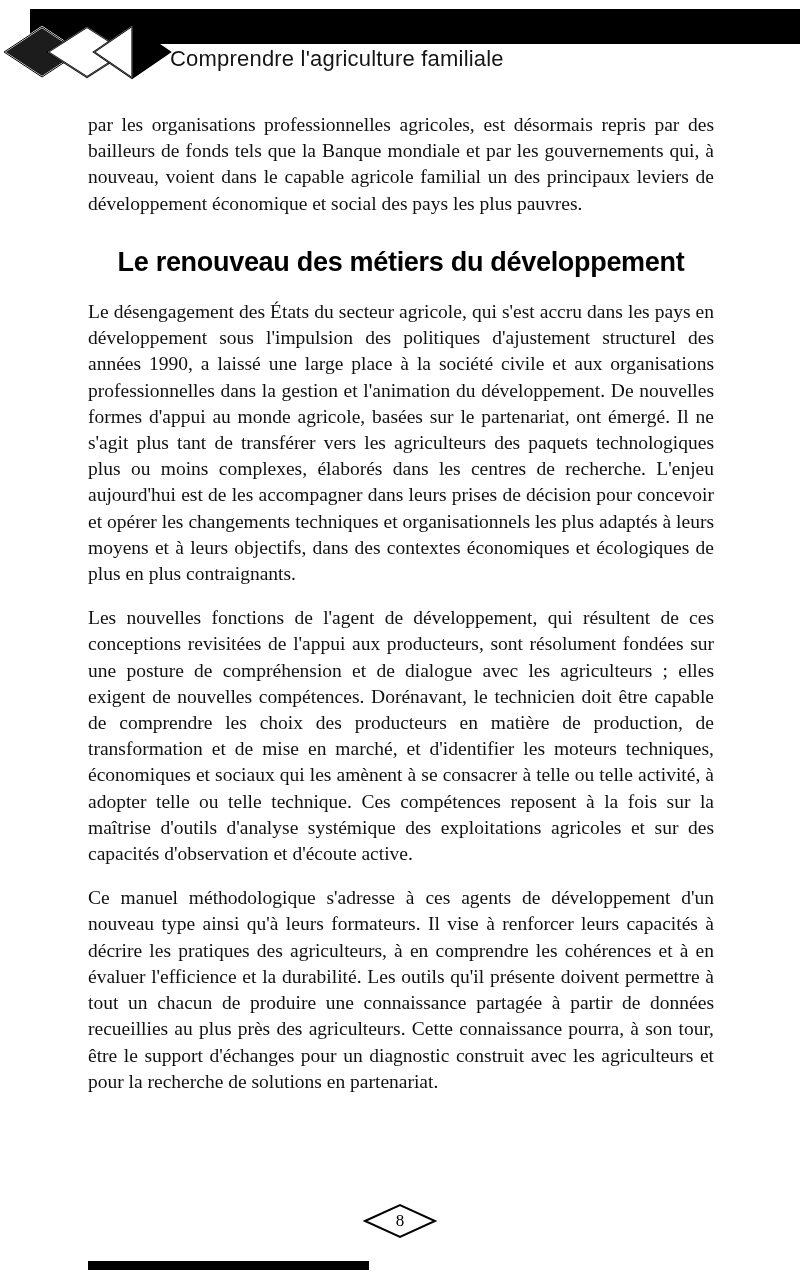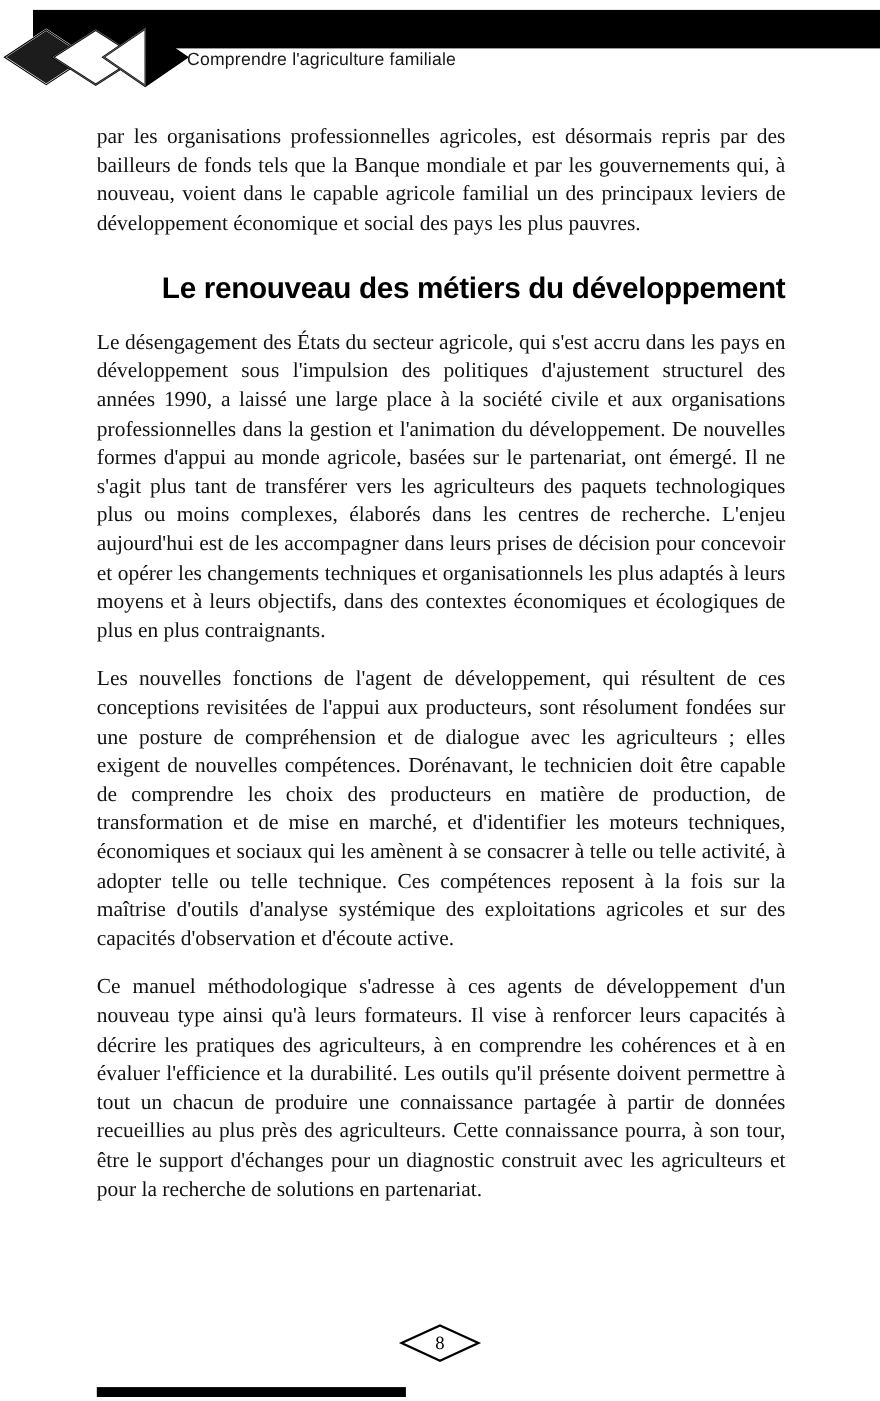--- a/index.html
+++ b/index.html
@@ -21,21 +21,21 @@
   }
   .logo {
     position: absolute;
     left: 2px; top: 22px;
     width: 170px; height: 60px;
   }
   .header-title {
     position: absolute;
     left: 170px; top: 46px;
     font-family: "Liberation Sans", sans-serif;
-    font-size: 16px;
+    font-size: 22px;
     letter-spacing: 0.2px;
     color: #141414;
     white-space: nowrap;
   }
 
   
   .page-body {
     position: absolute;
     left: 88px; top: 112px;
     width: 626px;
@@ -44,21 +44,21 @@
     text-align: justify;
   }
   .page-body p {
     margin: 0 0 18px 0;
   }
   .section-heading {
     font-family: "Liberation Sans", sans-serif;
     font-size: 27px;
     font-weight: 700;
     letter-spacing: -0.3px;
-    text-align: right;
+    text-align: center;
     margin: 32px 0 24px 0;
     color: #000;
   }
 
   
   .page-number-diamond {
     position: absolute;
     left: 50%; top: 1202px;
     transform: translateX(-50%);
     width: 76px; height: 40px;

